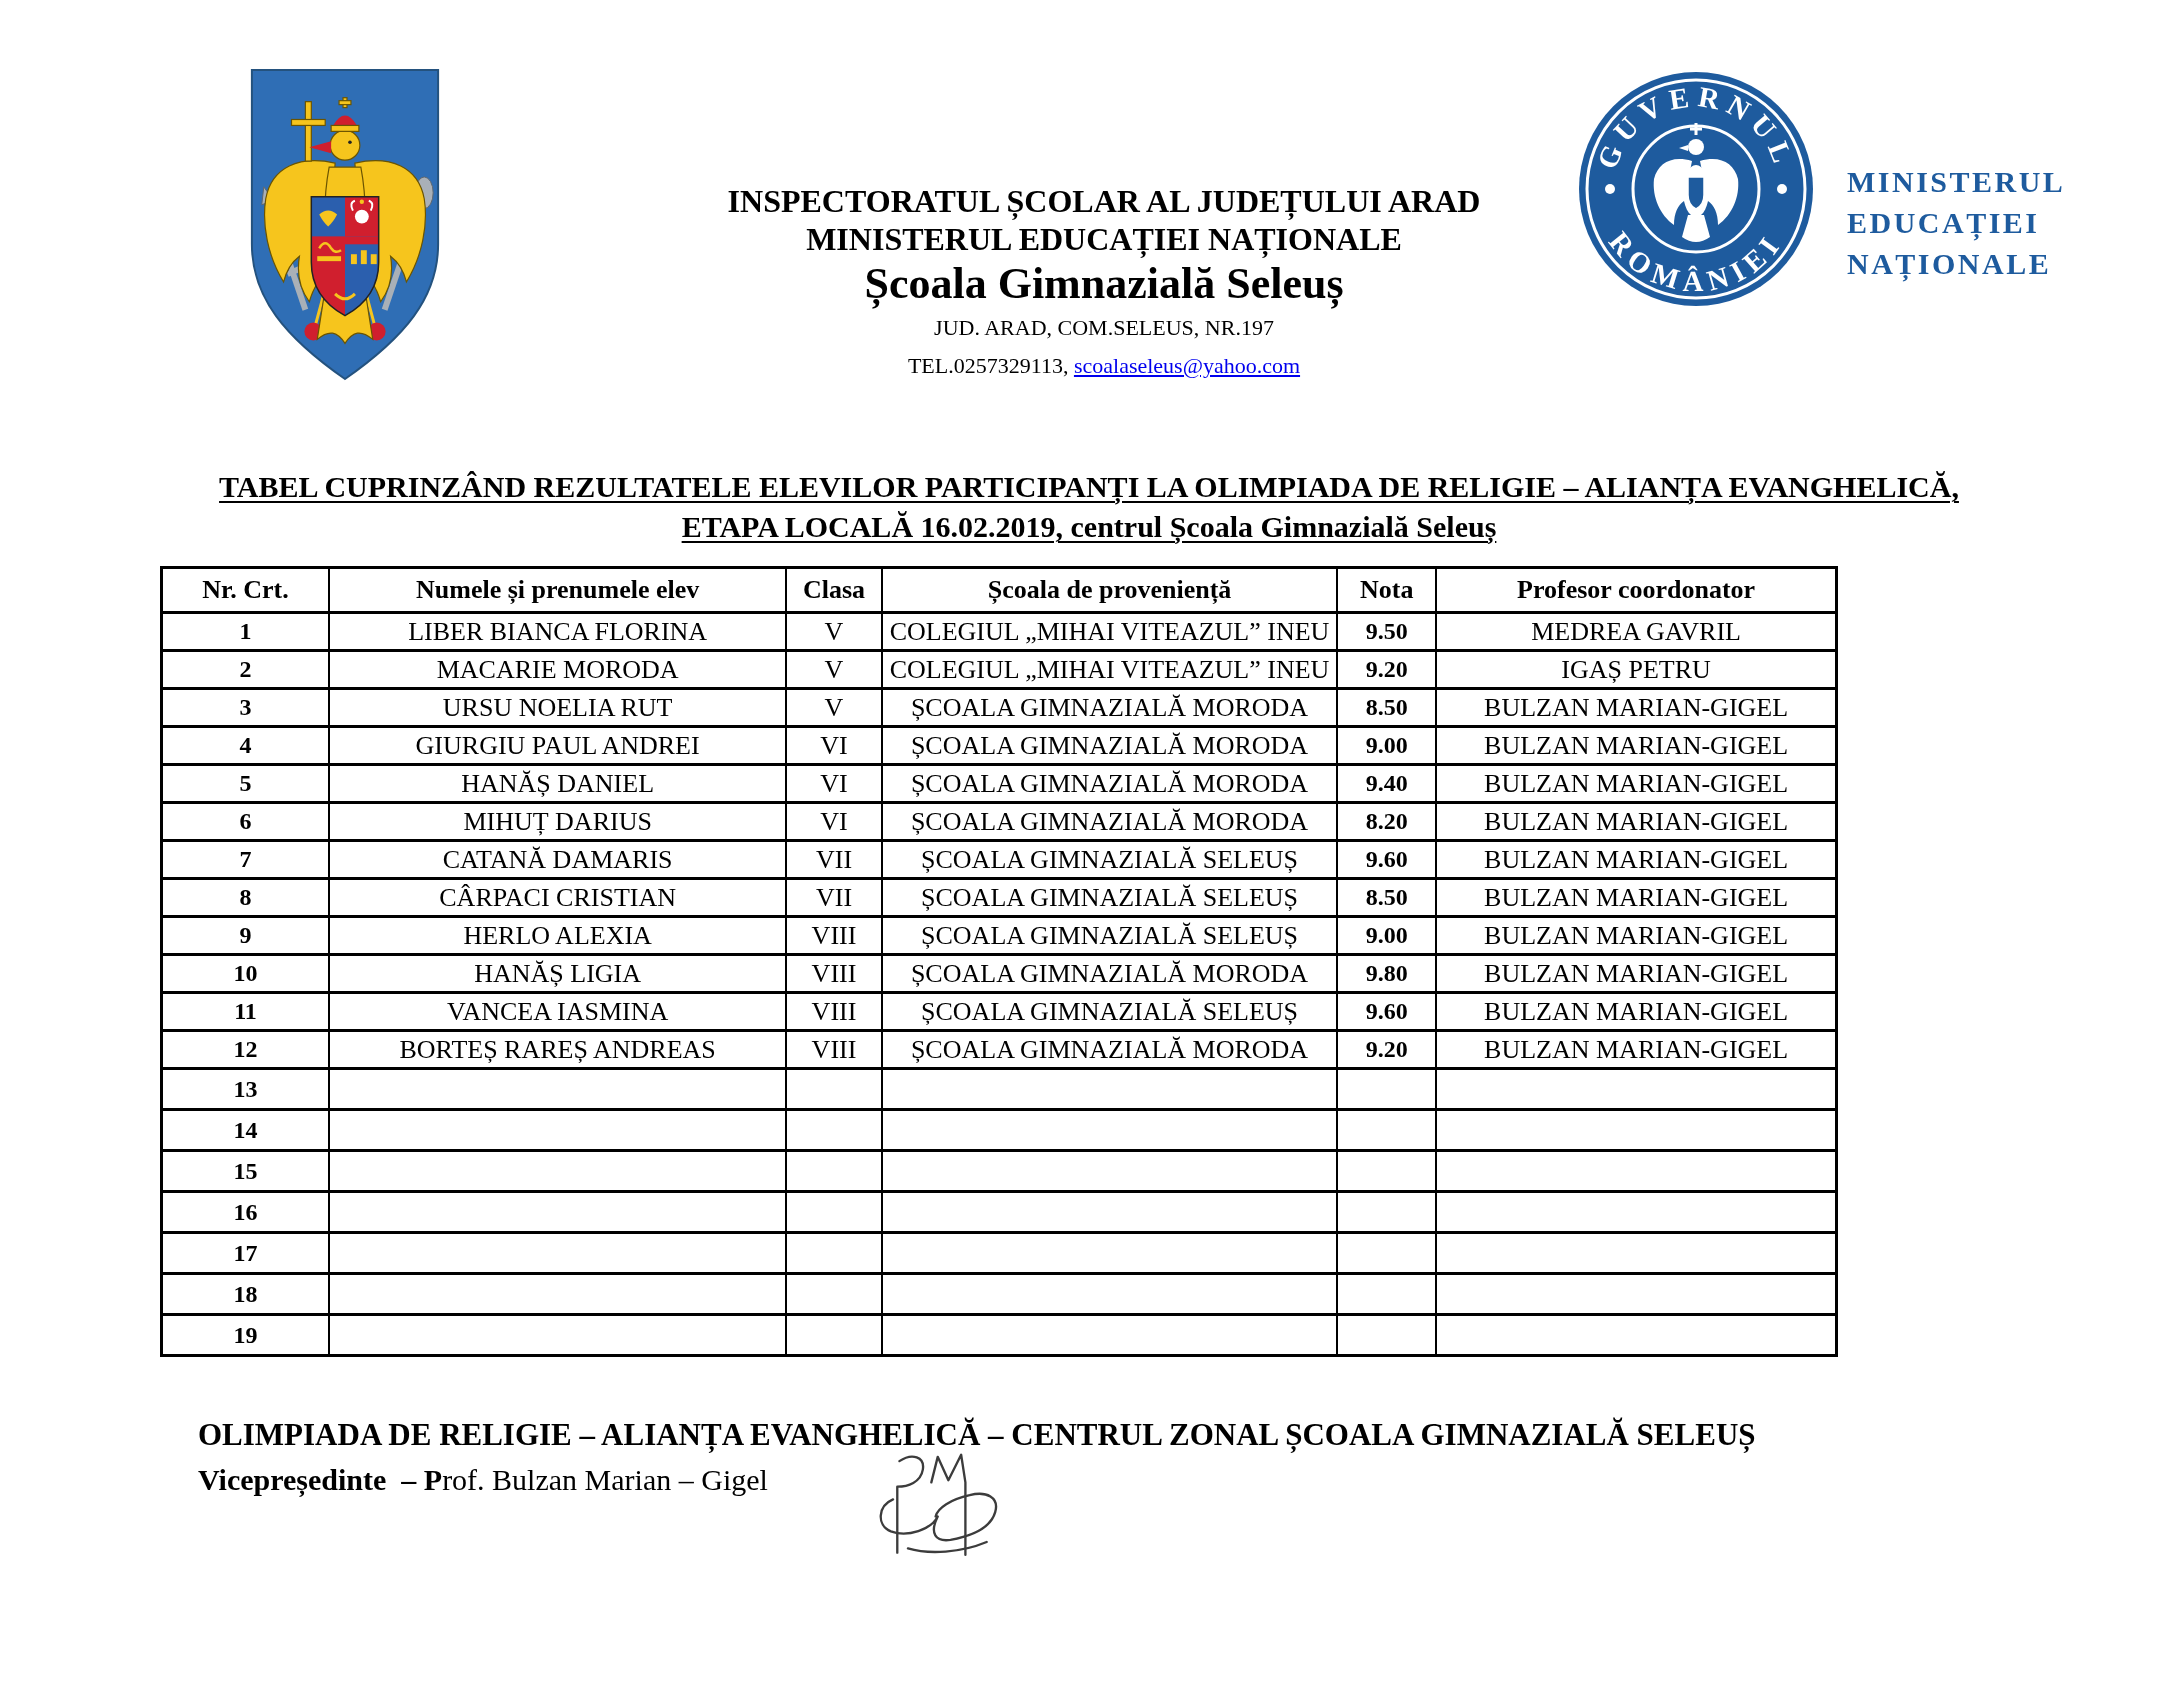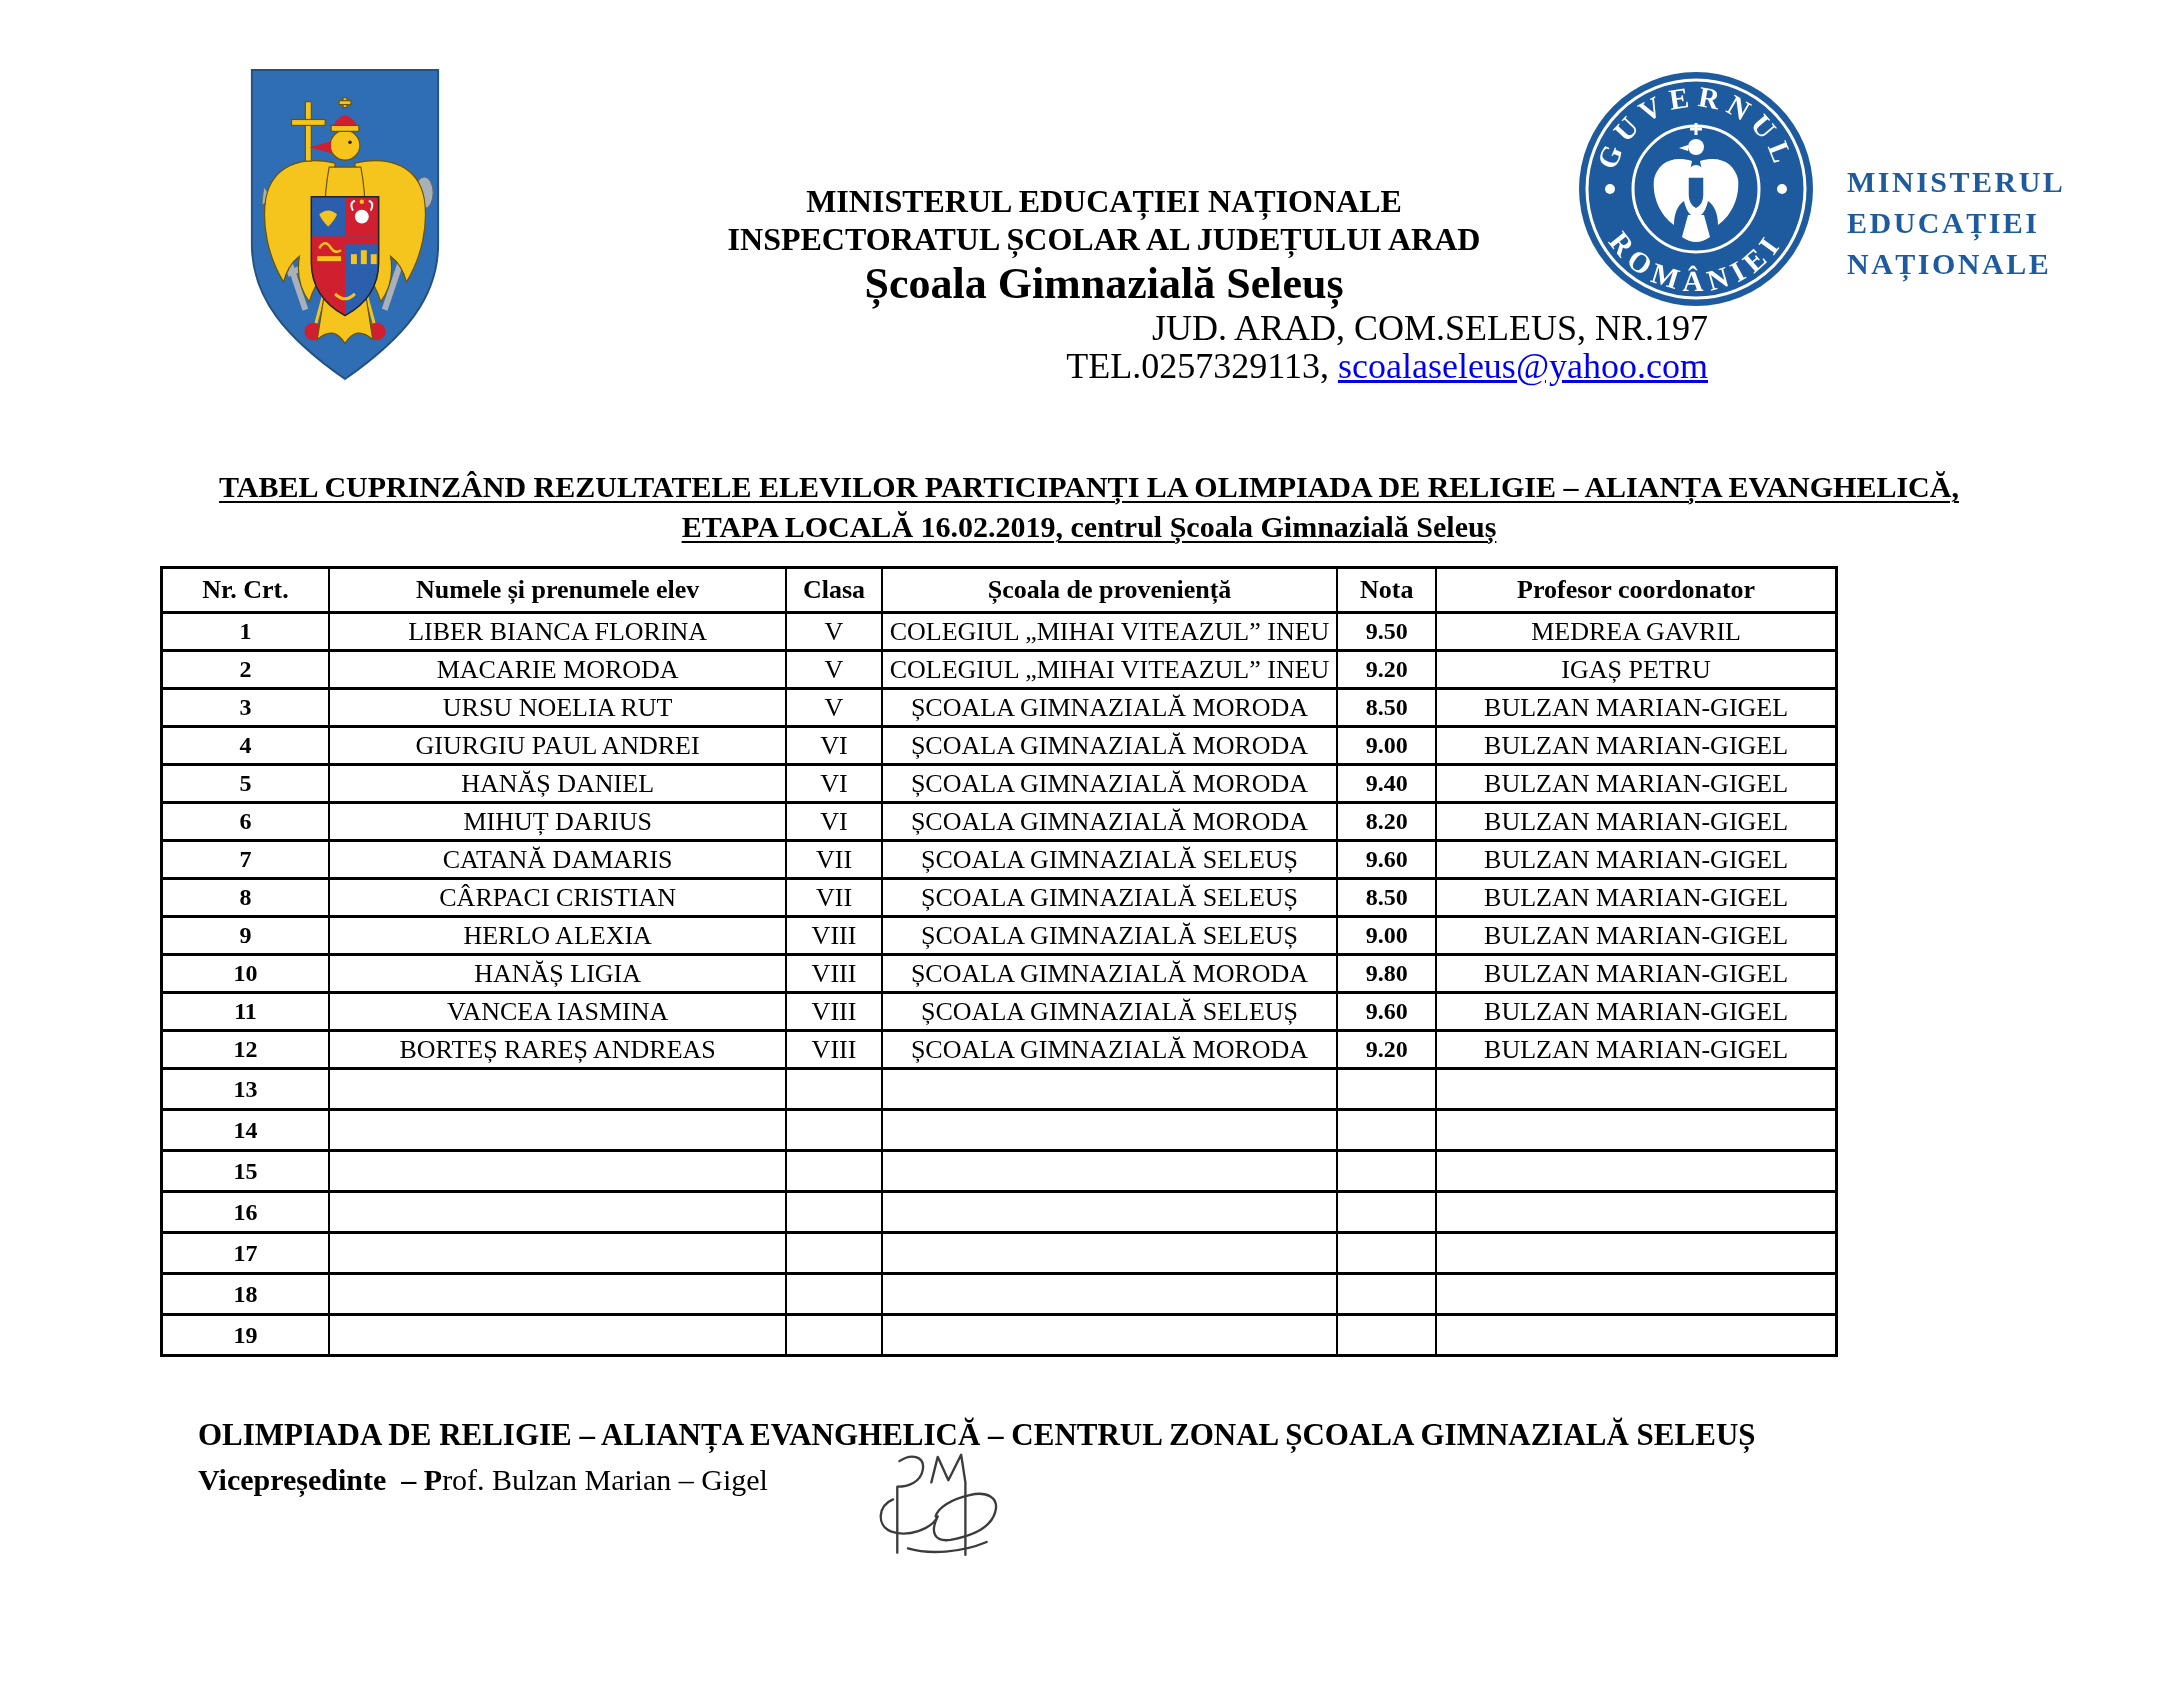--- a/index.html
+++ b/index.html
@@ -4,21 +4,21 @@
 <style>
   html,body{margin:0;padding:0;background:#fff;}
   .page{position:relative;width:2178px;height:1683px;background:#fff;overflow:hidden;
         font-family:"Liberation Serif",serif;color:#000;}
 
   
   .coa{position:absolute;left:240px;top:59px;width:210px;height:329px;}
   .header-center{position:absolute;left:500px;top:182px;width:1208px;text-align:center;}
   .h-bold{font-weight:bold;font-size:32px;line-height:38px;}
   .h-school{font-weight:bold;font-size:44px;line-height:51px;}
-  .h-plain{font-size:36px;line-height:38px;text-align:right;}
+  .h-plain{font-size:22px;line-height:38px;}
   a.email{color:var(--link-blue,#0000ee);text-decoration:underline;cursor:pointer;}
 
   .seal{position:absolute;left:1576px;top:69px;width:240px;height:240px;}
   .seal-bg{fill:var(--logo-blue,#1e5b9e);}
   .seal-ring{fill:none;stroke:#fff;stroke-width:3;}
   .seal-txt{fill:#fff;font-family:"Liberation Serif",serif;font-weight:bold;
             font-size:29px;letter-spacing:7px;}
   .seal-w{fill:#fff;}
   .ministry-logo{position:absolute;left:1847px;top:161px;color:var(--logo-blue,#1e5b9e);
             font-weight:bold;font-size:30px;line-height:41px;letter-spacing:2.5px;}
@@ -112,22 +112,22 @@
       <rect class="redp" x="106" y="178" width="34" height="8"></rect>
       <rect x="112" y="196" width="6" height="10" fill="#f6c51d"></rect>
       <rect x="122" y="192" width="6" height="14" fill="#f6c51d"></rect>
       <rect x="132" y="196" width="6" height="10" fill="#f6c51d"></rect>
       <path d="M96,236 q10,10 20,0" stroke="#f6c51d" stroke-width="3" fill="none"></path>
     </g>
     <path d="M72,138 H140 V204 C140,232 124,248 106,258 C88,248 72,232 72,204 Z" fill="none" stroke="#222" stroke-width="1.5"></path>
   </svg>
 
   <div class="header-center">
+    <div class="h-bold">INSPECTORATUL ȘCOLAR AL JUDEȚULUI ARAD</div>
     <div class="h-bold">MINISTERUL EDUCAȚIEI NAȚIONALE</div>
-    <div class="h-bold">INSPECTORATUL ȘCOLAR AL JUDEȚULUI ARAD</div>
     <div class="h-school">Școala Gimnazială Seleuș</div>
     <div class="h-plain">JUD. ARAD, COM.SELEUS, NR.197</div>
     <div class="h-plain"><span>TEL.0257329113, </span><a class="email" href="#">scoalaseleus@yahoo.com</a></div>
   </div>
 
   <svg class="seal" viewBox="0 0 240 240" aria-hidden="true">
     <circle class="seal-bg" cx="120" cy="120" r="117"></circle>
     <circle class="seal-ring" cx="120" cy="120" r="109"></circle>
     <circle class="seal-ring" cx="120" cy="120" r="63"></circle>
     <defs>

